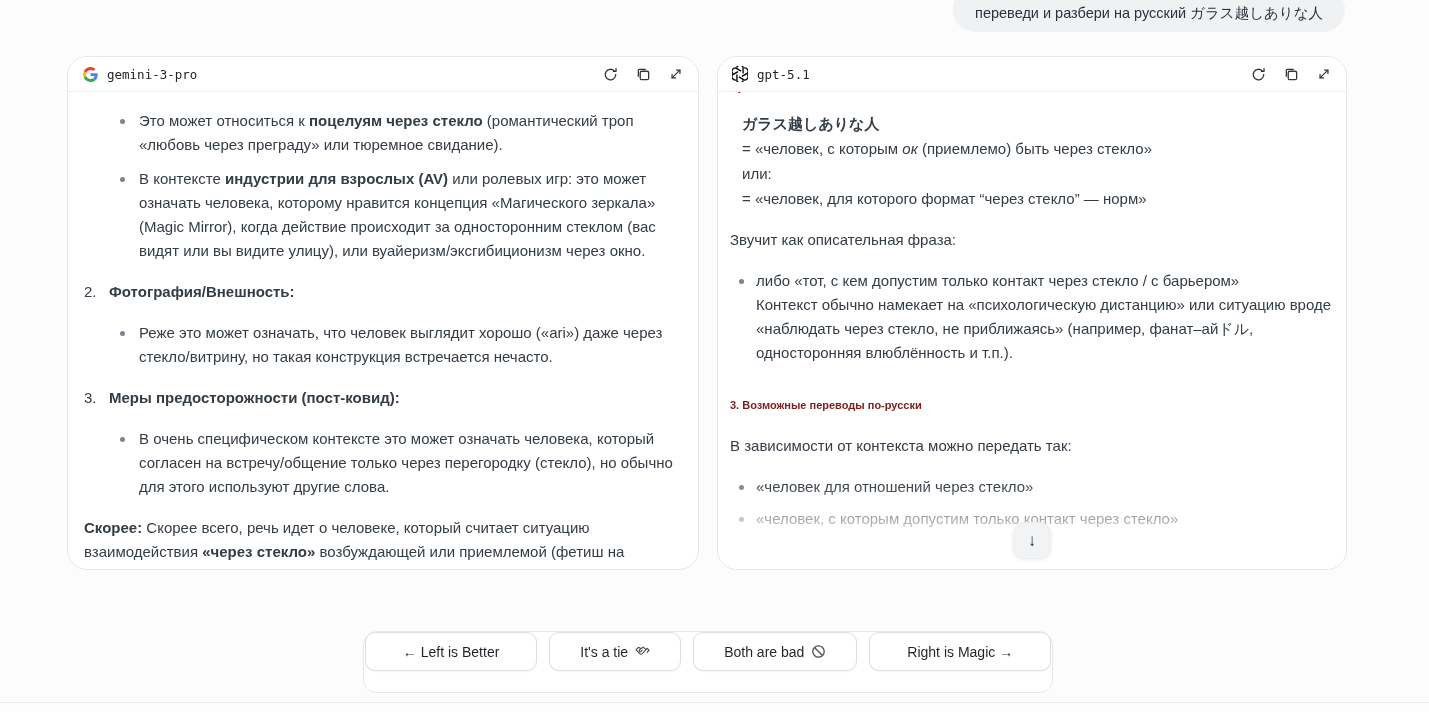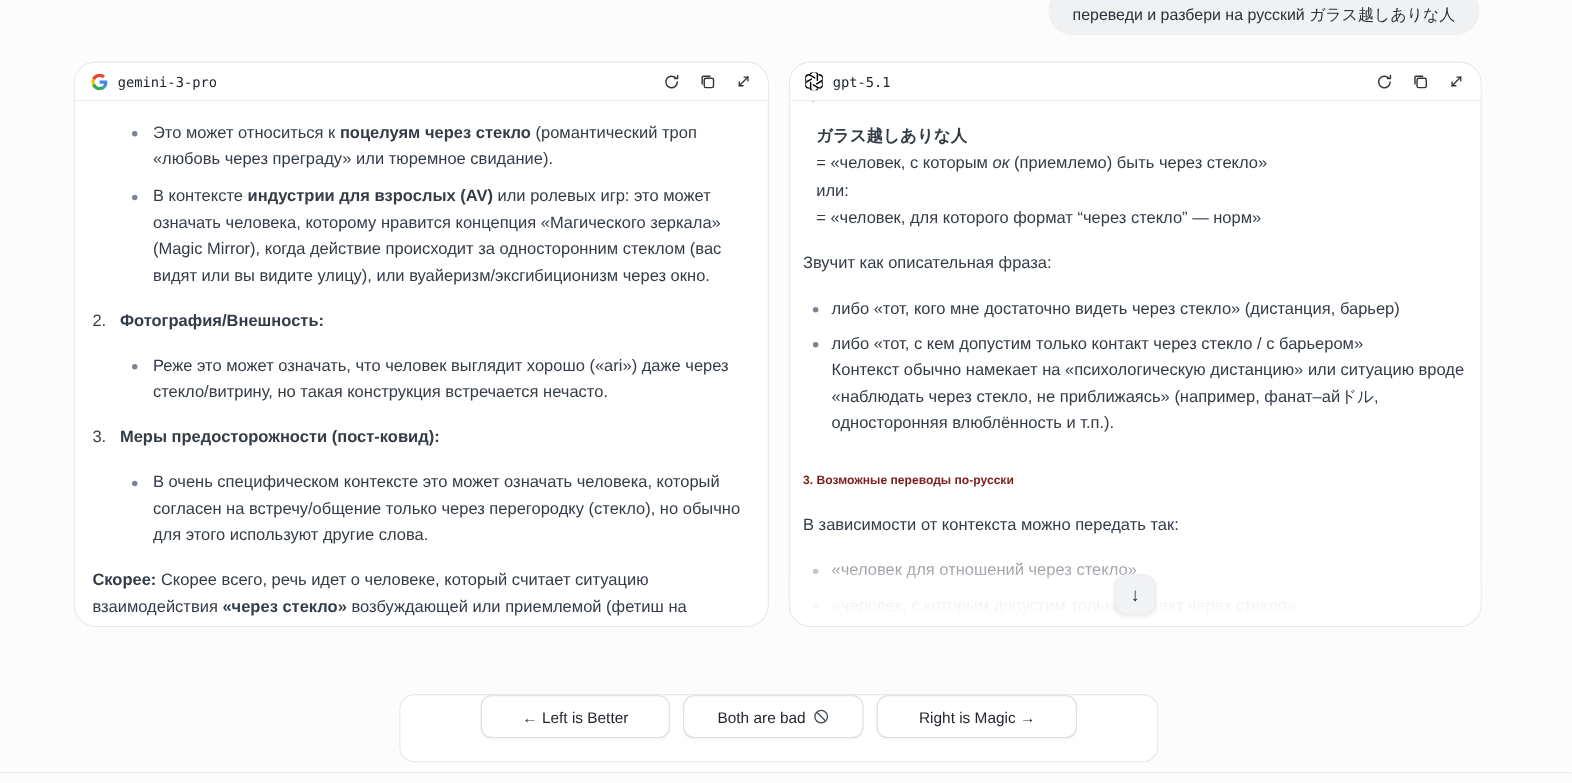--- a/index.html
+++ b/index.html
@@ -214,24 +214,20 @@
   <div class="panel-body">
   <div class="md-h3 clipped"><span class="b">Буквальный смысл:</span></div>
       <p class="md-p tight"><span class="b">ガラス越しありな人</span><span>
 = «человек, с которым </span><span class="i">ок</span><span> (приемлемо) быть через стекло»
 или:
 = «человек, для которого формат “через стекло” — норм»</span></p>
       <p class="md-p"><span>Звучит как описательная фраза:</span></p>
       <ul class="md-ul">
         <li>
           <span class="bullet-dot"></span>
-          <span class="li-text"><span>либо «тот, кого мне достаточно видеть через стекло» (дистанция, барьер)</span></span>
-        </li>
-        <li>
-          <span class="bullet-dot"></span>
           <span class="li-text"><span>либо «тот, с кем допустим только контакт через стекло / с барьером»
 Контекст обычно намекает на «психологическую дистанцию» или ситуацию вроде «наблюдать через стекло, не приближаясь» (например, фанат–айドル, односторонняя влюблённость и т.п.).</span></span>
         </li>
       </ul>
       <div class="md-h3"><span class="b">3. Возможные переводы по-русски</span></div>
       <p class="md-p"><span>В зависимости от контекста можно передать так:</span></p>
       <ul class="md-ul">
         <li>
           <span class="bullet-dot"></span>
           <span class="li-text"><span>«человек для отношений через стекло»</span></span>
@@ -246,20 +242,30 @@
   <button class="scroll-down-btn">
     <span>↓</span>
   </button>
 </div>
 
 <div class="vote-bar">
     <button class="vote-btn wide">
       <span>← Left is Better</span>
     </button>
     <button class="vote-btn">
+      <span>It's a tie</span>
+      <span style="display: flex;">
+        <svg width="15" height="15" viewBox="0 0 16 16" fill="none" stroke="#454c55" stroke-width="1.2" stroke-linejoin="round" stroke-linecap="round">
+          <path d="M1 6.2 3.6 3.6l2.7 1.2 2.6-1.4 2.7 2.6-3.8 4.4a1.6 1.6 0 0 1-2.4.1L1 6.2z"></path>
+          <path d="M11.6 5.9l1.4-1.3 2 2-2 2.2"></path>
+          <path d="M6.3 4.8 4.6 6.9a1 1 0 0 0 1.5 1.3l1.7-1.6"></path>
+        </svg>
+      </span>
+    </button>
+    <button class="vote-btn">
       <span>Both are bad</span>
       <span style="display: flex;">
         <svg width="15" height="15" viewBox="0 0 16 16" fill="none" stroke="#454c55" stroke-width="1.3">
           <circle cx="8" cy="8" r="6.1"></circle>
           <path d="M3.7 3.7l8.6 8.6"></path>
         </svg>
       </span>
     </button>
     <button class="vote-btn wide">
       <span>Right is Magic →</span>

